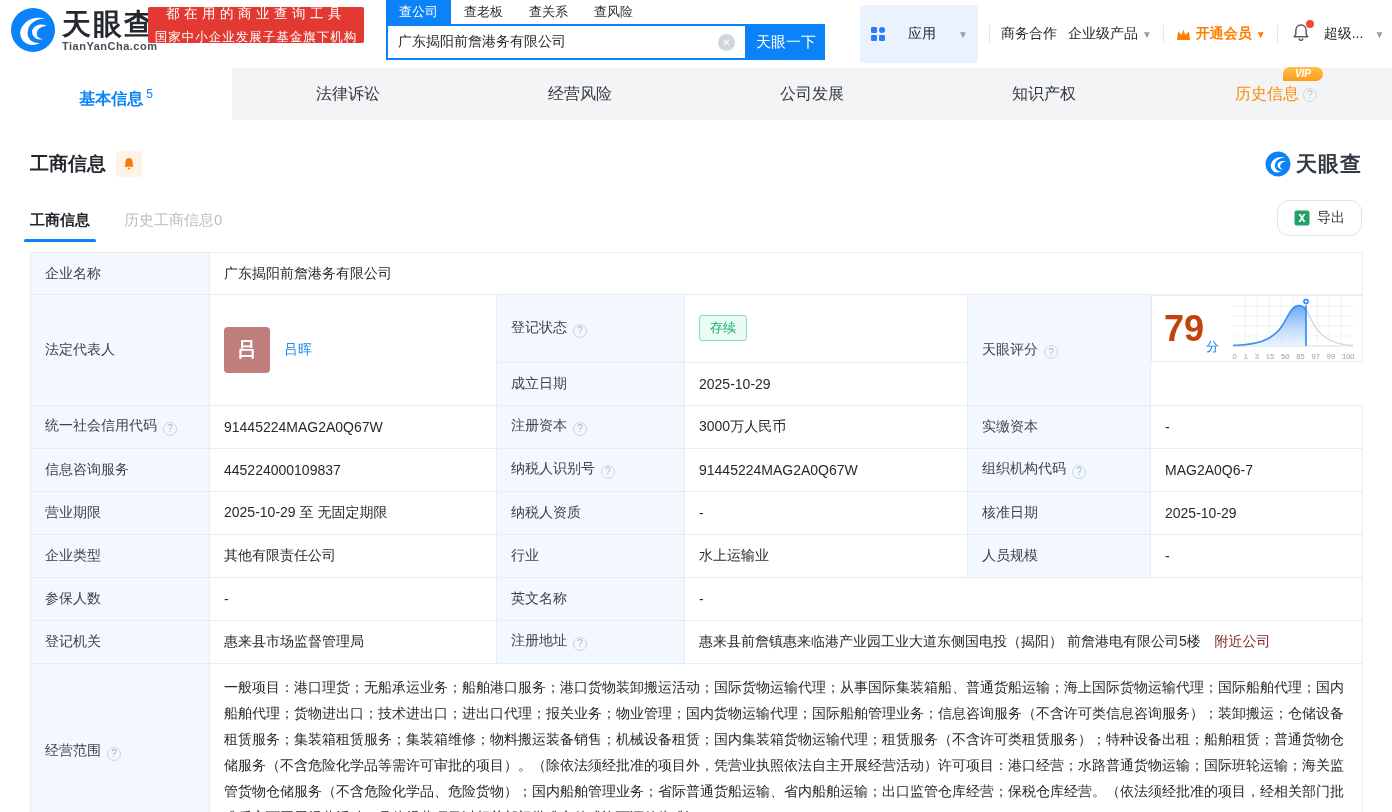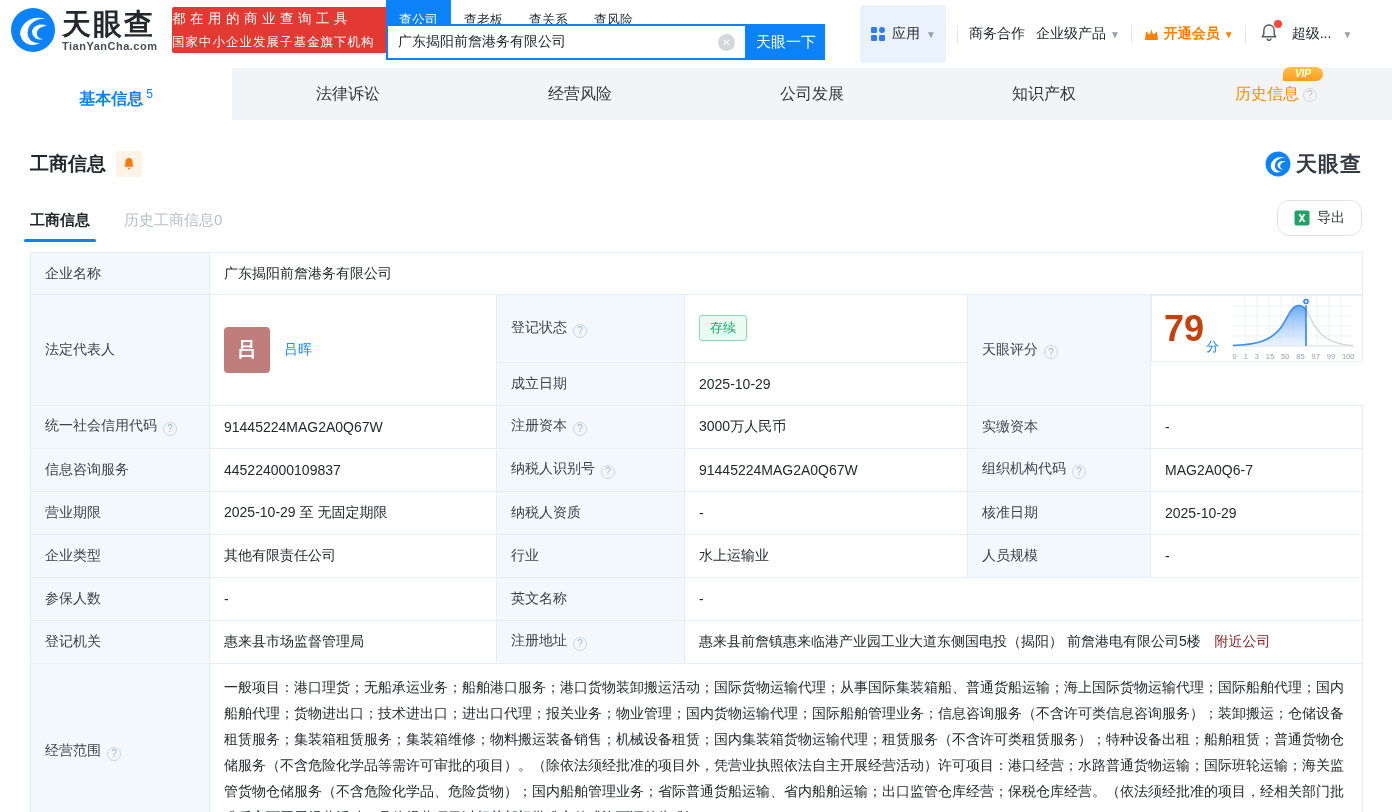--- a/index.html
+++ b/index.html
@@ -6,41 +6,41 @@
   html,body { width:1392px; height:812px; background:#fff; overflow:hidden;
     font-family:"Liberation Sans","DejaVu Sans",sans-serif; color:#26292e; }
   .page { position:relative; width:1392px; height:812px; }
 
   
   .topbar { position:absolute; top:0; left:0; width:100%; height:64px; background:#fff; }
   .logo { position:absolute; left:10px; top:7px; display:flex; align-items:center; cursor:pointer; }
   .logo-text { margin-left:6px; }
   .brand { font-size:29px; font-weight:700; color:#23272e; letter-spacing:2px; line-height:30px; }
   .domain { font-size:11px; font-weight:700; color:#4a4f57; letter-spacing:.5px; margin-top:1px; }
-  .promo { position:absolute; left:172px; top:7px; width:216px; height:46px; background:#e23a33;
-    color:#fff; display:flex; flex-direction:column; justify-content:center; align-items:flex-start; border-radius:2px; }
+  .promo { position:absolute; left:148px; top:7px; width:216px; height:36px; background:#e23a33;
+    color:#fff; display:flex; flex-direction:column; justify-content:center; align-items:center; border-radius:2px; }
   .promo div:first-child { font-size:13.5px; letter-spacing:4.5px; }
   .promo div:last-child { font-size:12.5px; letter-spacing:1px; margin-top:6px; }
 
   .search-area { position:absolute; left:386px; top:0; }
   .search-tabs { display:flex; height:24px; }
-  .search-tab { padding:8px 13px; font-size:13px; line-height:24px; color:#2b2f36; cursor:pointer; }
+  .search-tab { padding:0 13px; font-size:13px; line-height:24px; color:#2b2f36; cursor:pointer; }
   .search-tab.active { background:#0b82f7; color:#fff; }
   .search-row { display:flex; }
   .search-box { width:361px; height:36px; border:2px solid #0b82f7; background:#fff;
     display:flex; align-items:center; }
   .search-box input { flex:1; border:none; outline:none; font-size:14px; color:#23272e; padding:0 10px;
     font-family:"Liberation Sans","DejaVu Sans",sans-serif; }
   .clear-ic { width:17px; height:17px; border-radius:50%; background:#d3d6da; color:#fff; font-size:10px;
     display:flex; align-items:center; justify-content:center; margin-right:10px; cursor:pointer; }
   .search-btn { width:78px; height:36px; background:#0b82f7; color:#fff; border:none; font-size:15px;
     cursor:pointer; font-family:"Liberation Sans","DejaVu Sans",sans-serif; }
 
   .top-menu { position:absolute; left:860px; top:16px; height:36px; display:flex; align-items:center; gap:11px; font-size:14px; }
-  .apps-chip { display:flex; align-items:center; gap:6px; background:#e9f2fd; border-radius:4px;
+  .apps-chip { display:flex; align-items:center; gap:22px; background:#e9f2fd; border-radius:4px;
     padding:20px 10px; cursor:pointer; color:#23272e; }
   .caret { font-size:10px; color:#9aa1ab; }
   .menu-sep { width:1px; height:18px; background:#e4e6e9; }
   .menu-link { color:#23272e; cursor:pointer; display:flex; align-items:center; gap:4px; white-space:nowrap; }
   .vip-link { color:#ff8000; font-weight:600; }
   .vip-link .caret { color:#ff8000; }
   .bell-wrap { position:relative; cursor:pointer; margin:0 2px; }
   .bell-dot { position:absolute; top:-3px; right:-3px; width:8px; height:8px; border-radius:50%; background:#f5483b; }
   .user-name { color:#23272e; max-width:58px; overflow:hidden; white-space:nowrap; cursor:pointer; }
 

